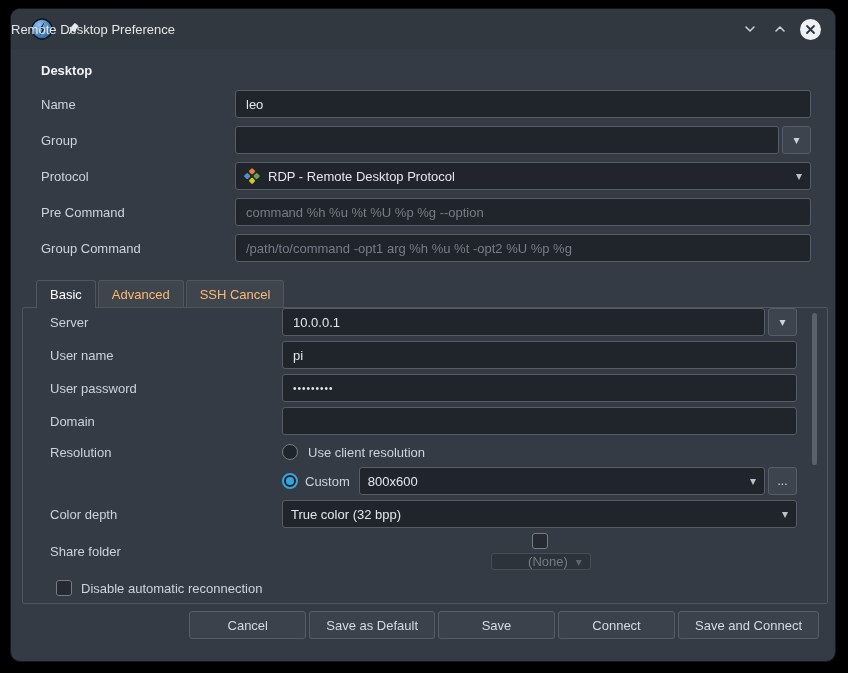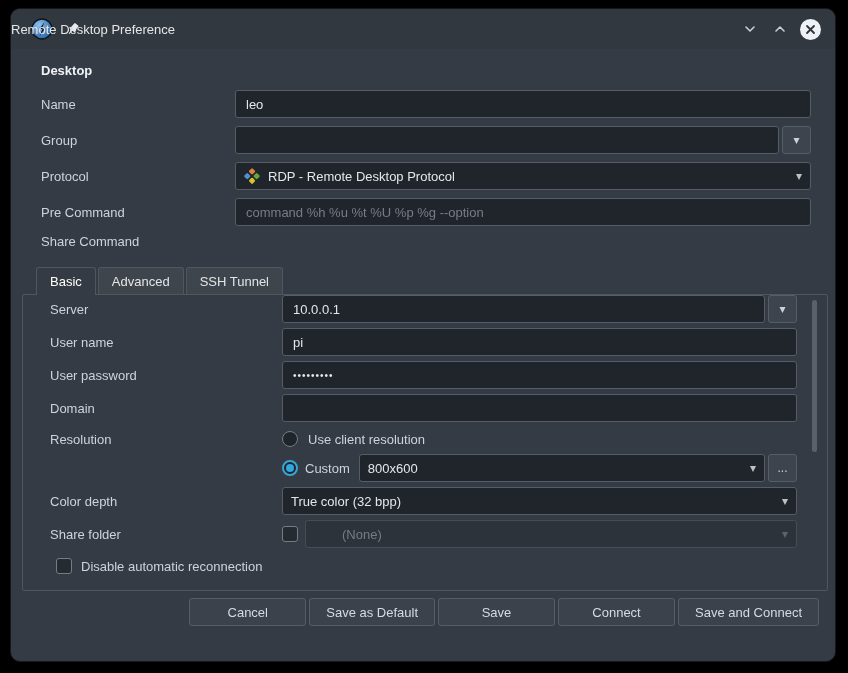--- a/index.html
+++ b/index.html
@@ -56,21 +56,21 @@
     box-sizing:border-box;height:28px;width:29px;flex:0 0 29px;
     background:#3d444d;border:1px solid #565d66;border-radius:3px;
     color:#ccd2da;display:flex;align-items:center;justify-content:center;
     font-size:12px;cursor:default;
   }
   
   .notebook{margin:18px -17px 0 -19px;}
   .tabs{display:flex;margin-left:14px;position:relative;z-index:2;}
   .tab{
     box-sizing:border-box;height:27px;padding:0 13px;margin-right:2px;
-    display:flex;align-items:center;font-size:13px;color:#e5e5e5;
+    display:flex;align-items:center;font-size:13px;color:#fdba74;
     background:#3e454d;border:1px solid #50565e;border-bottom:none;
     border-radius:3px 3px 0 0;cursor:default;
   }
   .tab.active{background:#353b44;color:#ffffff;margin-bottom:-1px;height:28px;}
   .frame{
     position:relative;border:1px solid #50565e;border-radius:2px;
     padding:0 30px 8px 27px;height:297px;box-sizing:border-box;
     background:#353b44;
   }
   .trow{display:flex;align-items:center;margin-bottom:5px;}
@@ -192,28 +192,31 @@
     </div>
 
     <div class="frow">
       <div class="flabel">Pre Command</div>
       <div class="fwrap">
         <input class="entry" type="text" placeholder="command %h %u %t %U %p %g --option" style="">
       </div>
     </div>
 
     <div class="frow">
-      <div class="flabel">Share Command</div>
+      <div class="flabel">Group Command</div>
+      <div class="fwrap">
+        <input class="entry" type="text" placeholder="/path/to/command -opt1 arg %h %u %t -opt2 %U %p %g" style="">
+      </div>
     </div>
 
     <div class="notebook">
       <div class="tabs">
         <div class="tab active">Basic</div>
         <div class="tab">Advanced</div>
-        <div class="tab">SSH Tunnel</div>
+        <div class="tab">SSH Cancel</div>
       </div>
       <div class="frame">
 
         <div class="trow">
           <div class="tlabel">Server</div>
           <div class="twrap" style="gap:3px;">
             <input class="entry" type="text" value="10.0.0.1" style="">
             <div class="sq-btn">
               <span>▾</span>
             </div>
@@ -267,21 +270,21 @@
           <div class="twrap">
             <div class="combo">
               <span>True color (32 bpp)</span>
               <span class="arrow">▾</span>
             </div>
           </div>
         </div>
 
         <div class="trow">
           <div class="tlabel">Share folder</div>
-          <div class="twrap" style="gap:4px;">
+          <div class="twrap" style="gap:4px;flex-direction:column;">
             <div class="checkbox"></div>
             <div class="combo disabled share-combo">
               <span class="val">(None)</span>
               <span class="arrow">▾</span>
             </div>
           </div>
         </div>
 
         <div class="reconnect-row">
           <div class="checkbox"></div>

